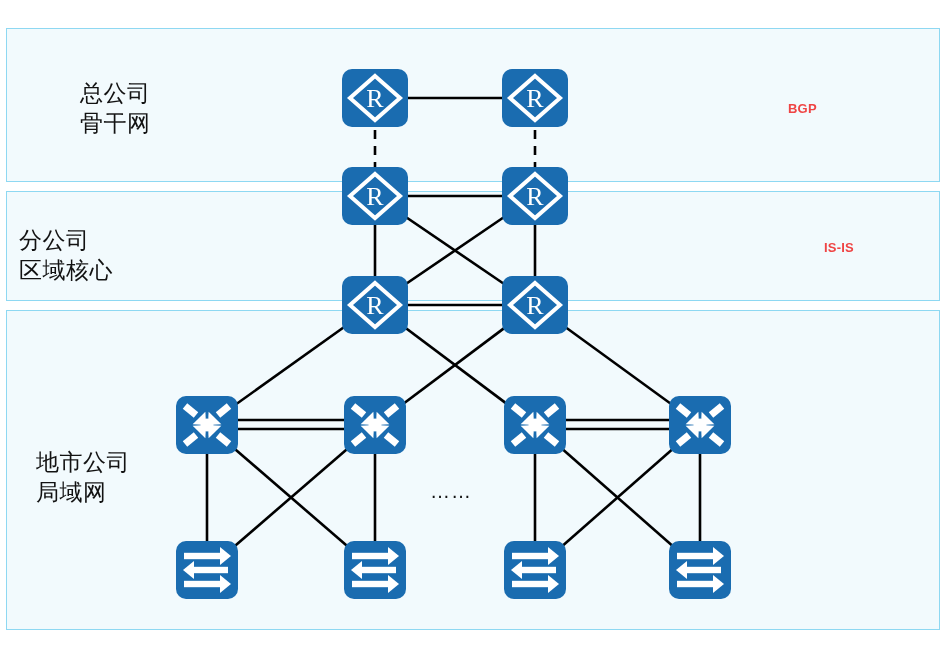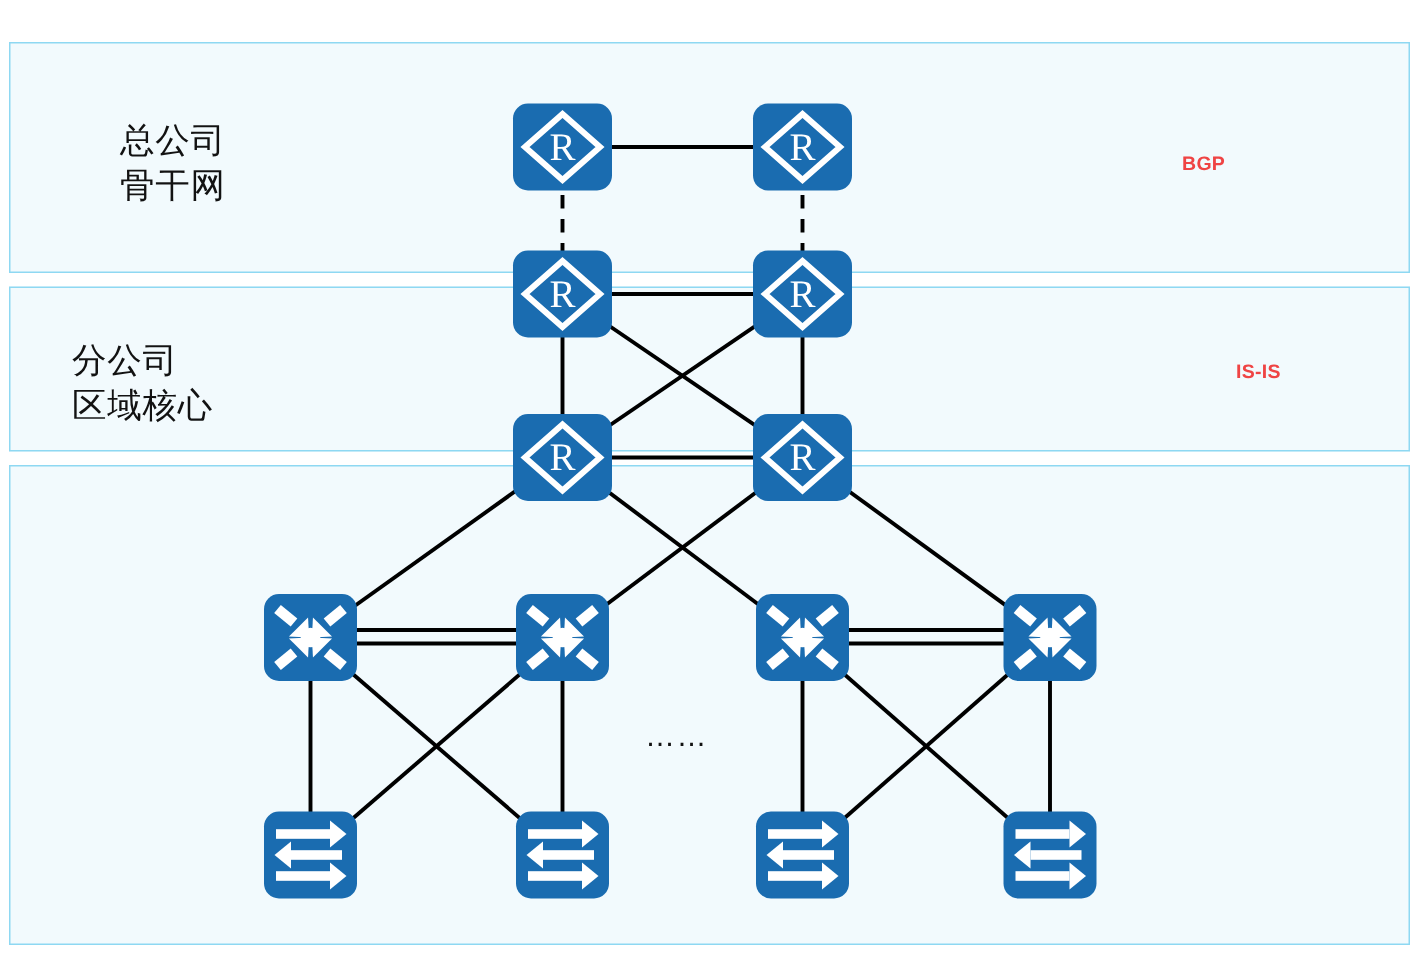--- a/index.html
+++ b/index.html
@@ -41,21 +41,21 @@
     position: absolute;
     color: #ef4444;
     font-size: 13px;
     line-height: 25px;
     font-weight: bold;
     white-space: pre-line;
     letter-spacing: 0.2px;
   }
 
   #lbl-hq       { left: 36px; top: 78px; margin-left: 44px; }
-  #lbl-branch   { left: 48px; top: 225px; }
+  #lbl-branch   { left: 19px; top: 225px; }
   #lbl-city     { left: 36px; top: 447px; }
 
   #proto-bgp    { left: 788px; top: 96px; }
   #proto-isis   { left: 824px; top: 235px; }
   #proto-ospf   { left: 788px; top: 453px; }
 
   #links {
     position: absolute;
     left: 0; top: 0;
     width: 946px;
@@ -248,19 +248,21 @@
           <rect x="8" y="39.8" width="36" height="6.4" fill="#ffffff"></rect>
           <polygon points="44,34 44,52 55,43" fill="#ffffff"></polygon>
         </svg>
       </div>
     </div>
 
   <div class="zone-label" id="lbl-hq">总公司
 骨干网</div>
   <div class="zone-label" id="lbl-branch">分公司
 区域核心</div>
+  <div class="zone-label" id="lbl-city">地市公司
+局域网</div>
 
   <div class="proto-label" id="proto-bgp">BGP</div>
   <div class="proto-label" id="proto-isis">IS-IS</div>
 
   <div class="ellipsis" id="ellipsis-more" style="left:430px; top:481px;">……</div>
 
 </div>
 
 </body></html>

